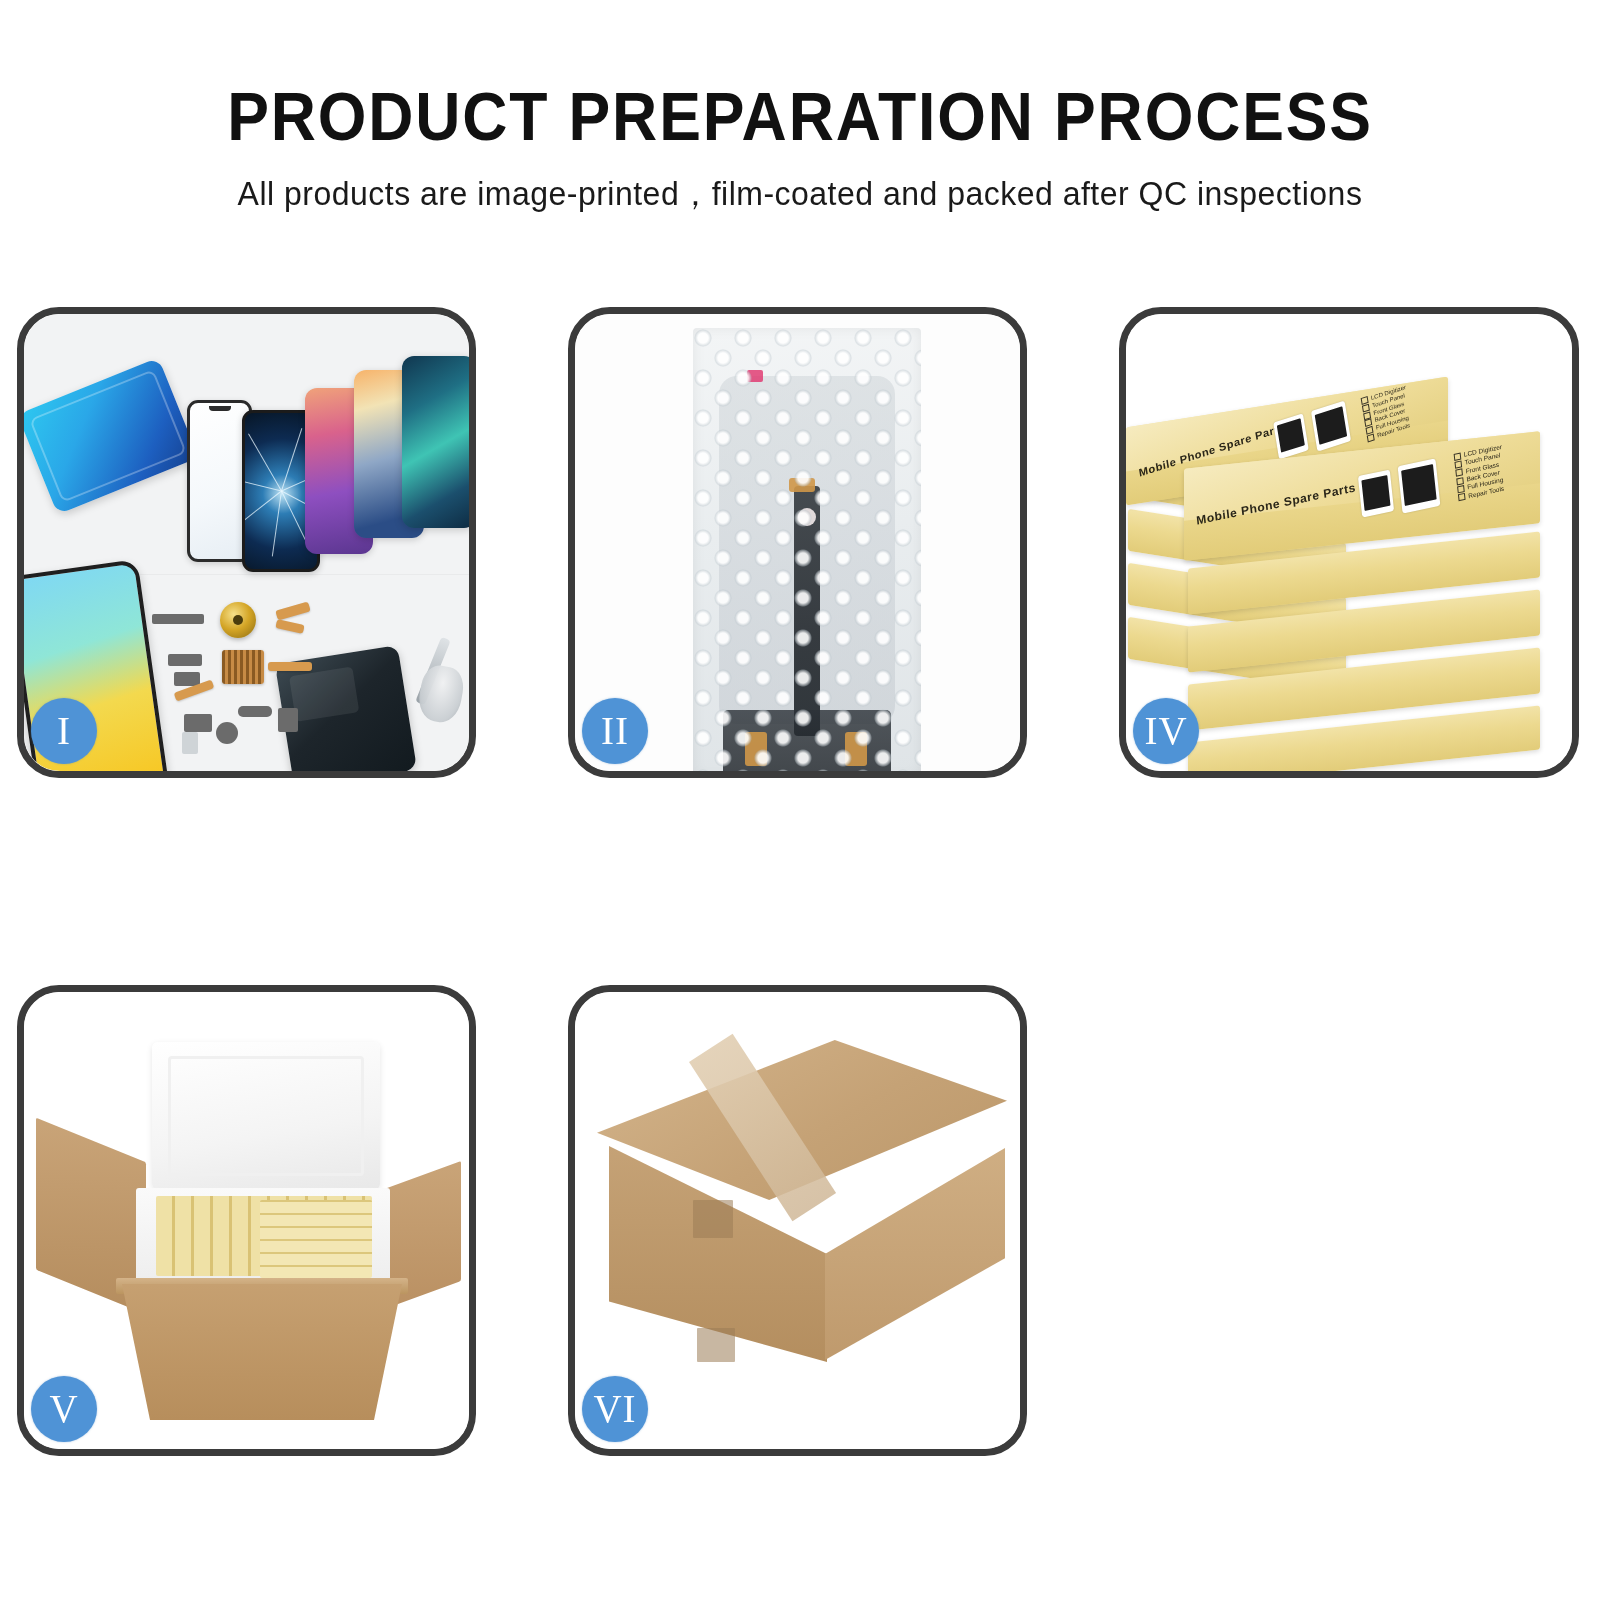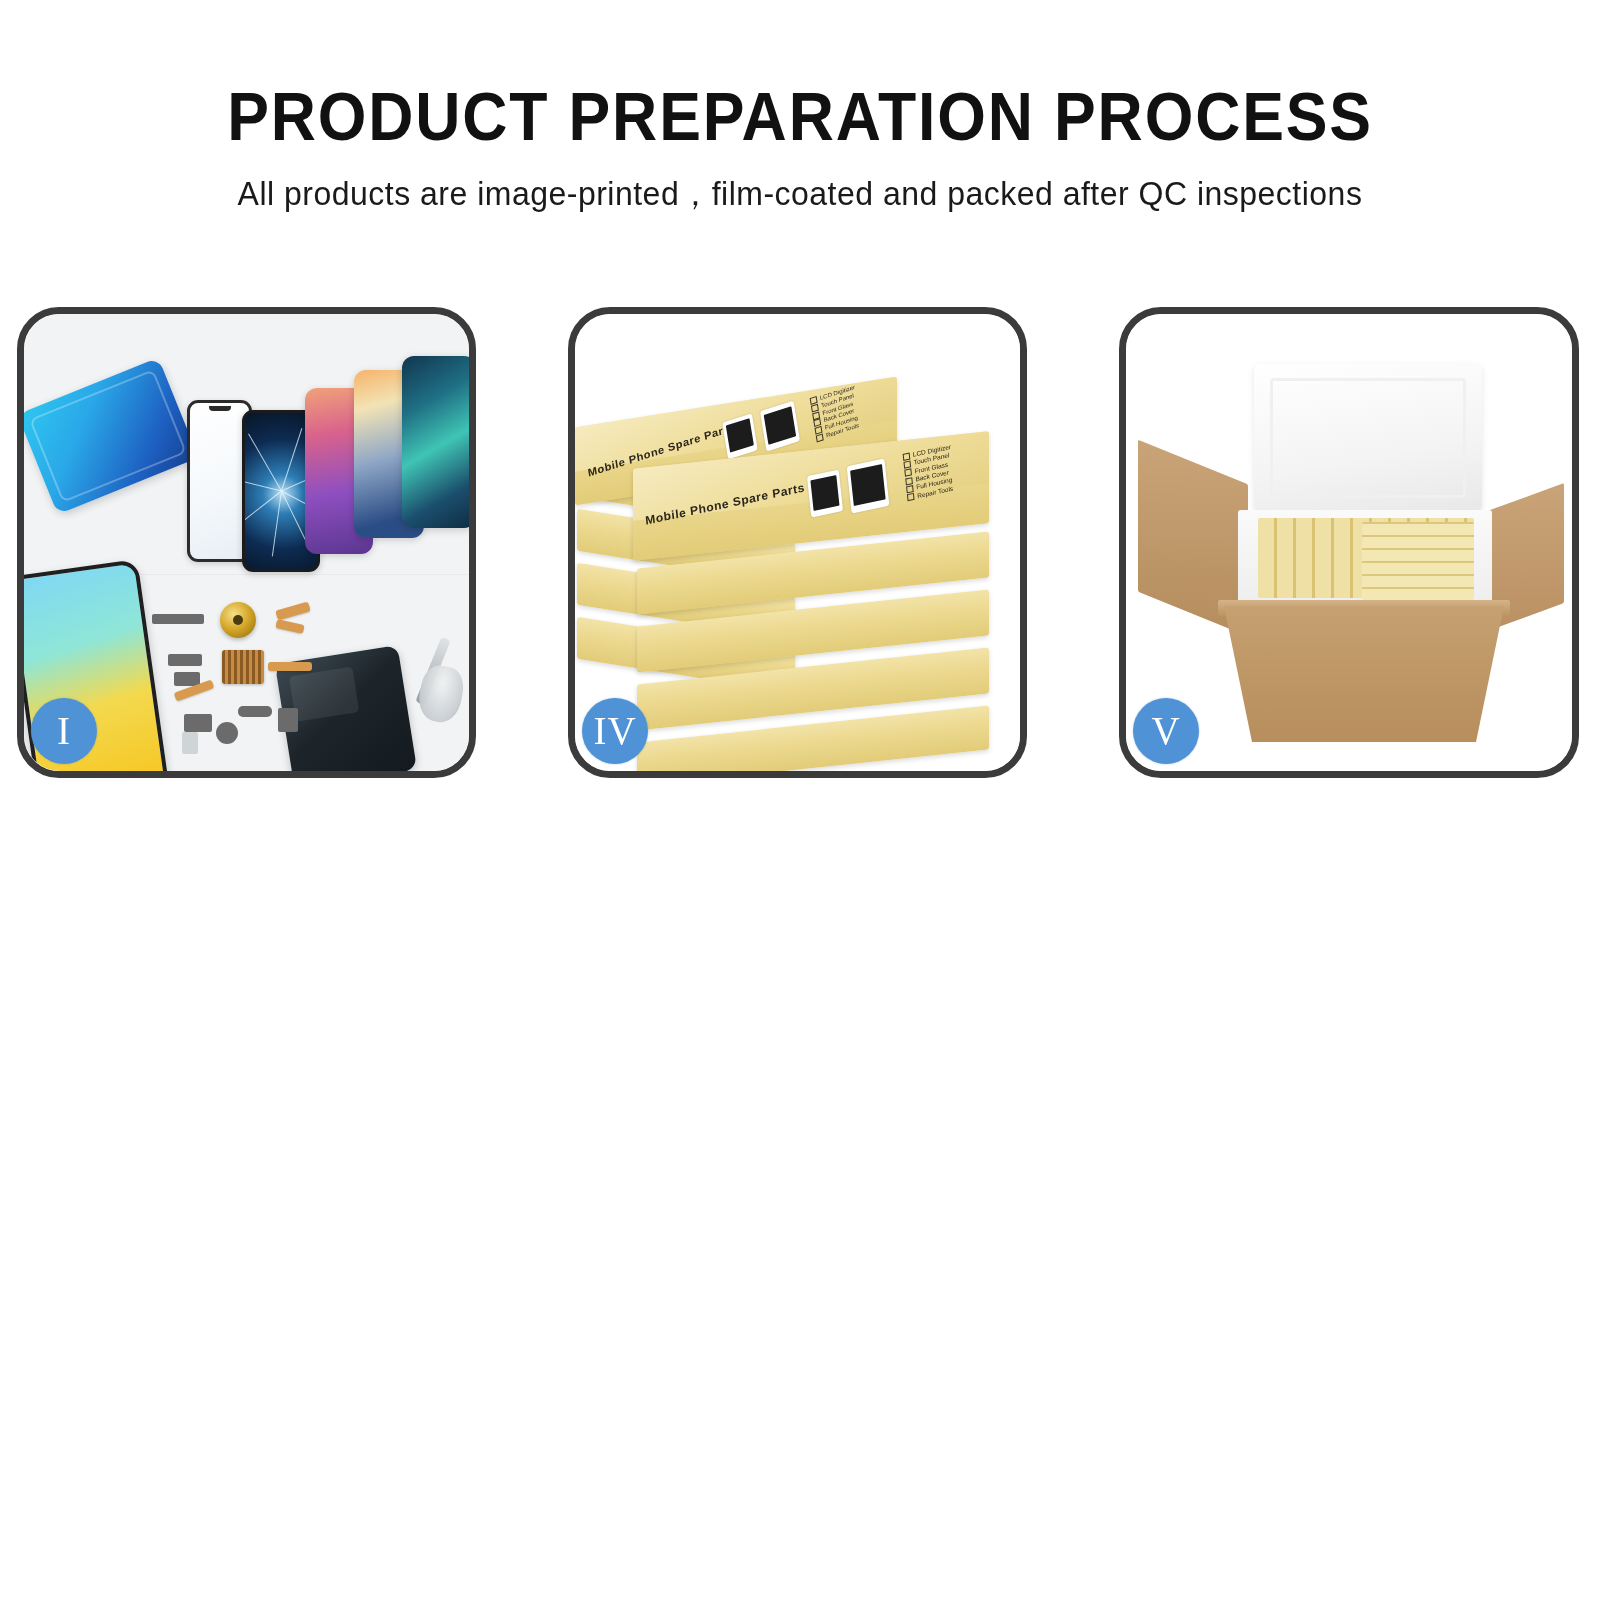--- a/index.html
+++ b/index.html
@@ -455,20 +455,36 @@
       <div class="flex-cable" style="left:252px;top:308px;width:28px;height:9px;transform:rotate(12deg);"></div>
       <div class="flex-cable" style="left:244px;top:348px;width:44px;height:9px;"></div>
       <div class="flex-cable" style="left:150px;top:372px;width:40px;height:9px;transform:rotate(-20deg);"></div>
 
       <div class="tool"></div>
       <div class="brush"></div>
     </div>
     <div class="badge">I</div>
   </div>
 
+  <div class="card">
+    <div class="card-inner s2">
+      <div class="bubblepack">
+        <div class="lcd-under"></div>
+        <div class="flex-strip"></div>
+        <div class="flex-foot"></div>
+        <div class="white-dot"></div>
+        <div class="conn-gold" style="left:96px;top:150px;width:26px;height:14px;"></div>
+        <div class="conn-gold" style="left:52px;top:404px;width:22px;height:34px;"></div>
+        <div class="conn-gold" style="left:152px;top:404px;width:22px;height:34px;"></div>
+        <div class="pink-tab"></div>
+        <div class="bubbles"></div>
+      </div>
+    </div>
+    <div class="badge">II</div>
+  </div>
 
 
   <div class="card">
     <div class="card-inner s4">
       <div class="stack">
 
         <div class="gbox" style="left:2px;top:122px;width:218px;height:42px;transform:skewY(9deg);"></div>
         <div class="gbox" style="left:2px;top:176px;width:218px;height:42px;transform:skewY(9deg);"></div>
         <div class="gbox" style="left:2px;top:230px;width:218px;height:42px;transform:skewY(9deg);"></div>
         <div class="gbox" style="left:2px;top:284px;width:218px;height:42px;transform:skewY(9deg);"></div>
@@ -520,14 +536,28 @@
       <div class="foam-lid"></div>
       <div class="foam-body"></div>
       <div class="gold-fill"></div>
       <div class="gold-fill2"></div>
       <div class="c-rim"></div>
       <div class="c-body"></div>
     </div>
     <div class="badge">V</div>
   </div>
 
+  <div class="card">
+    <div class="card-inner s6">
+      <div class="sealed">
+        <div class="s-plastic"></div>
+        <div class="s-top"></div>
+        <div class="s-tape"></div>
+        <div class="s-front"></div>
+        <div class="s-side"></div>
+        <div class="s-tab" style="left:96px;top:160px;width:40px;height:38px;"></div>
+        <div class="s-tab" style="left:100px;top:288px;width:38px;height:34px;"></div>
+      </div>
+    </div>
+    <div class="badge">VI</div>
+  </div>
 
 </div>
 
 </body></html>

